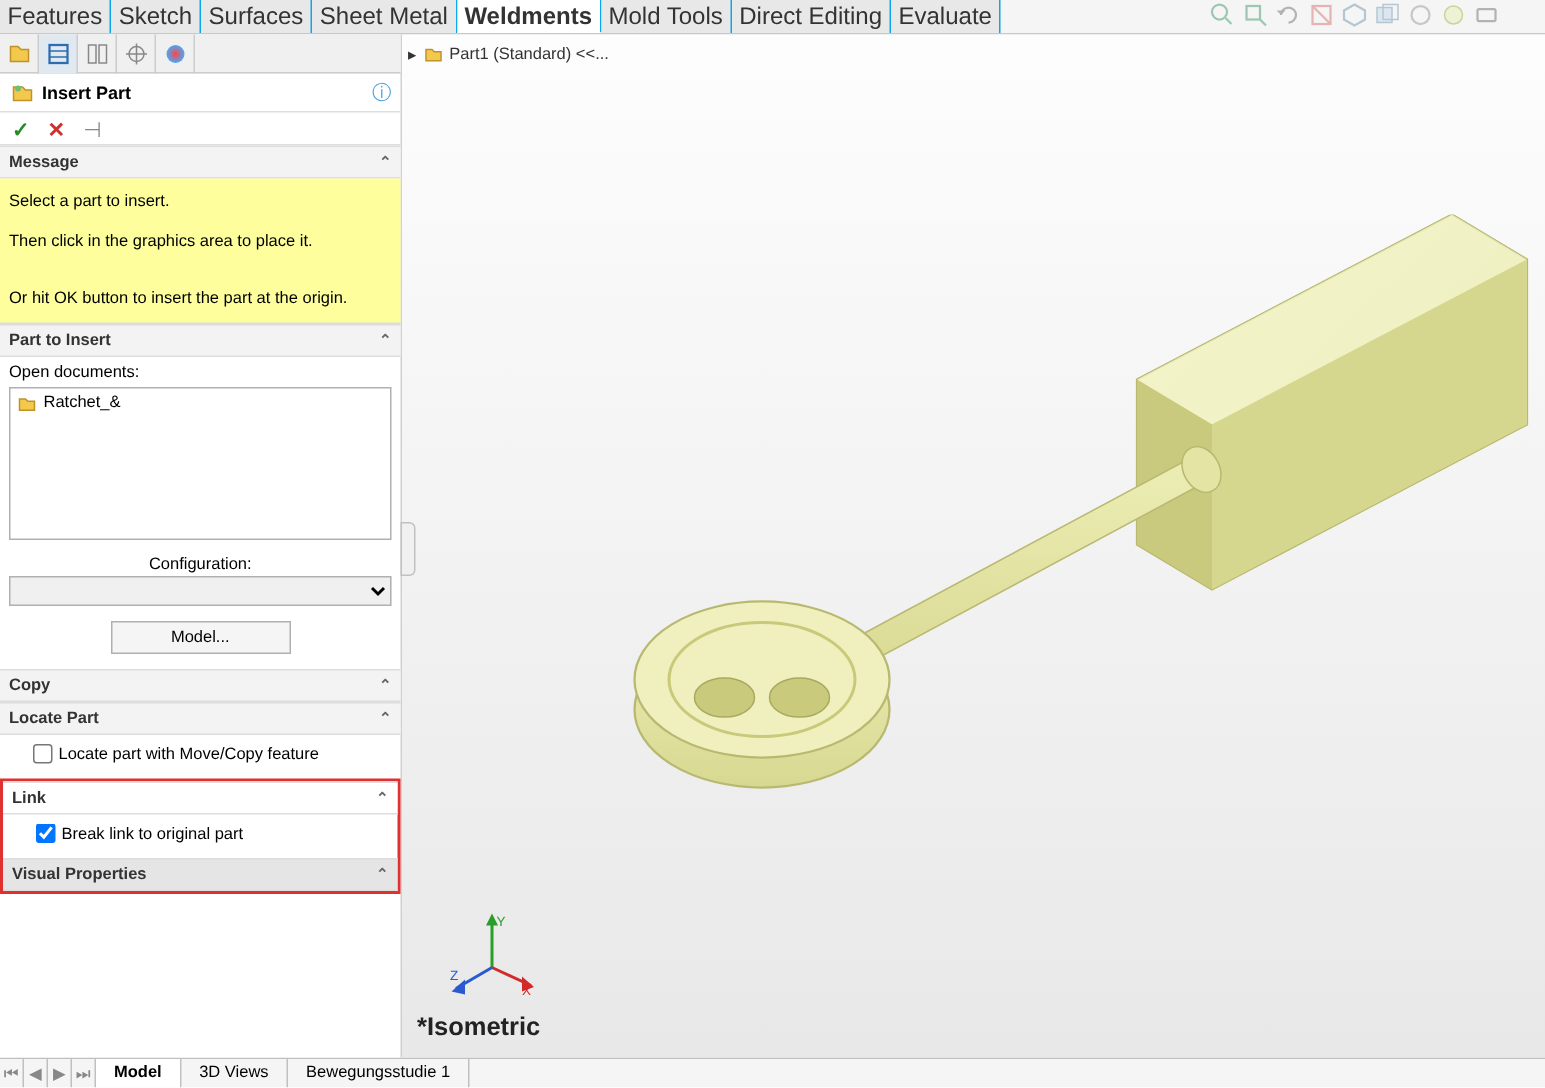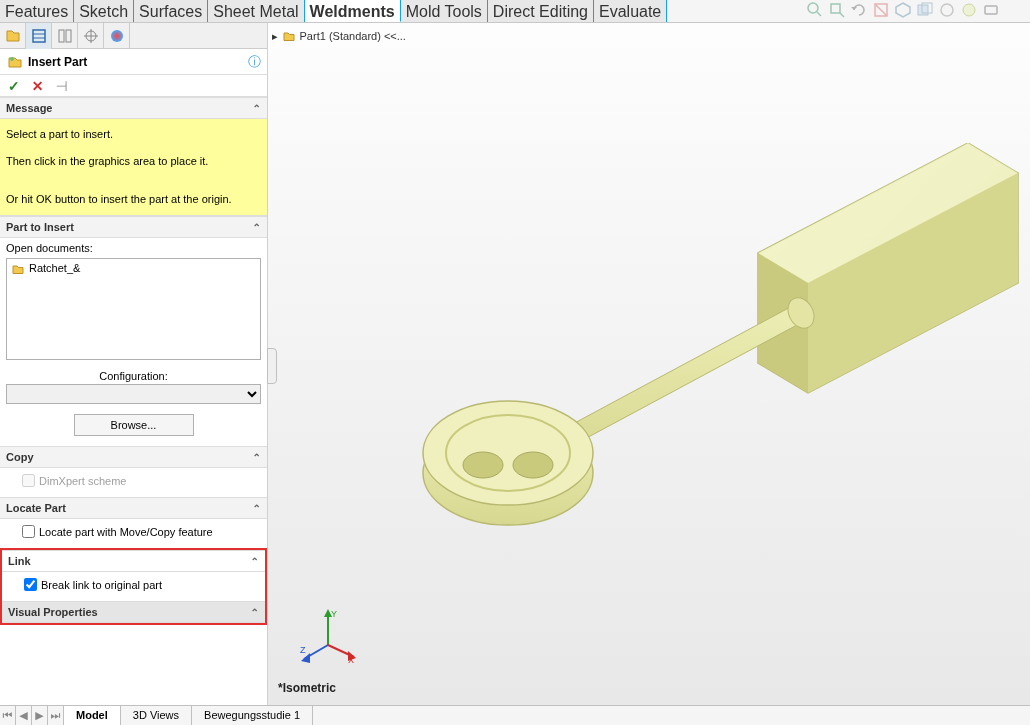--- a/index.html
+++ b/index.html
@@ -56,21 +56,21 @@
 .chk.dis { color: #a0a0a0; }
 
 
 .red-box { border: 2px solid #e03030; }
 
 
 .crumb { position: absolute; top: 6px; left: 4px; font-size: 11px; color: #333; display: flex; align-items: center; gap: 4px; }
 
 
 .triad { position: absolute; left: 30px; bottom: 40px; width: 60px; height: 60px; }
-.view-lbl { position: absolute; left: 10px; bottom: 10px; font-size: 12px; font-weight: bold; color: #222; margin-top: 22px; }
+.view-lbl { position: absolute; left: 10px; bottom: 10px; font-size: 17px; font-weight: bold; color: #222; margin-top: 22px; }
 
 
 .expand-handle { position: absolute; left: -1px; top: 325px; width: 10px; height: 36px; background: #f0f0f0; border: 1px solid #c0c0c0; border-radius: 0 4px 4px 0; cursor: pointer; }
 
 
 .bottom { height: 20px; display: flex; align-items: stretch; border-top: 1px solid #c0c0c0; background: #f5f5f5; font-size: 11px; }
 .bottom .nav-btns { display: flex; }
 .bottom .nav-btn { width: 16px; border-right: 1px solid #c0c0c0; display: flex; align-items: center; justify-content: center; cursor: pointer; color: #888; }
 .bottom .tab { padding: 3px 12px 0; border-right: 1px solid #c0c0c0; cursor: pointer; }
 .bottom .tab.active { background: #fff; font-weight: bold; }
@@ -230,35 +230,29 @@
         <div class="list">
           <div class="item">
             <svg width="14" height="14" viewBox="0 0 14 14">
                 <path d="M2 4h4l1.5 1.5H12v6H2z" fill="#f2c94c" stroke="#c0922a"></path>
               </svg>
             <span>Ratchet_&amp;</span>
           </div>
         </div>
         <label class="cfg">Configuration:</label>
         <select value=""></select>
-        <button class="browse">Browse...</button>
+        <button class="browse">Model...</button>
       </div>
     </div>
 
 
     <div class="sec">
       <div class="sec-h">
         <span>Copy</span>
         <span class="chev">⌃</span>
-      </div>
-      <div class="sec-body">
-        <label class="chk dis">
-          <input type="checkbox" disabled="" style="">
-          <span>DimXpert scheme</span>
-        </label>
       </div>
     </div>
 
     <div class="sec">
       <div class="sec-h">
         <span>Locate Part</span>
         <span class="chev">⌃</span>
       </div>
       <div class="sec-body">
         <label class="chk">

